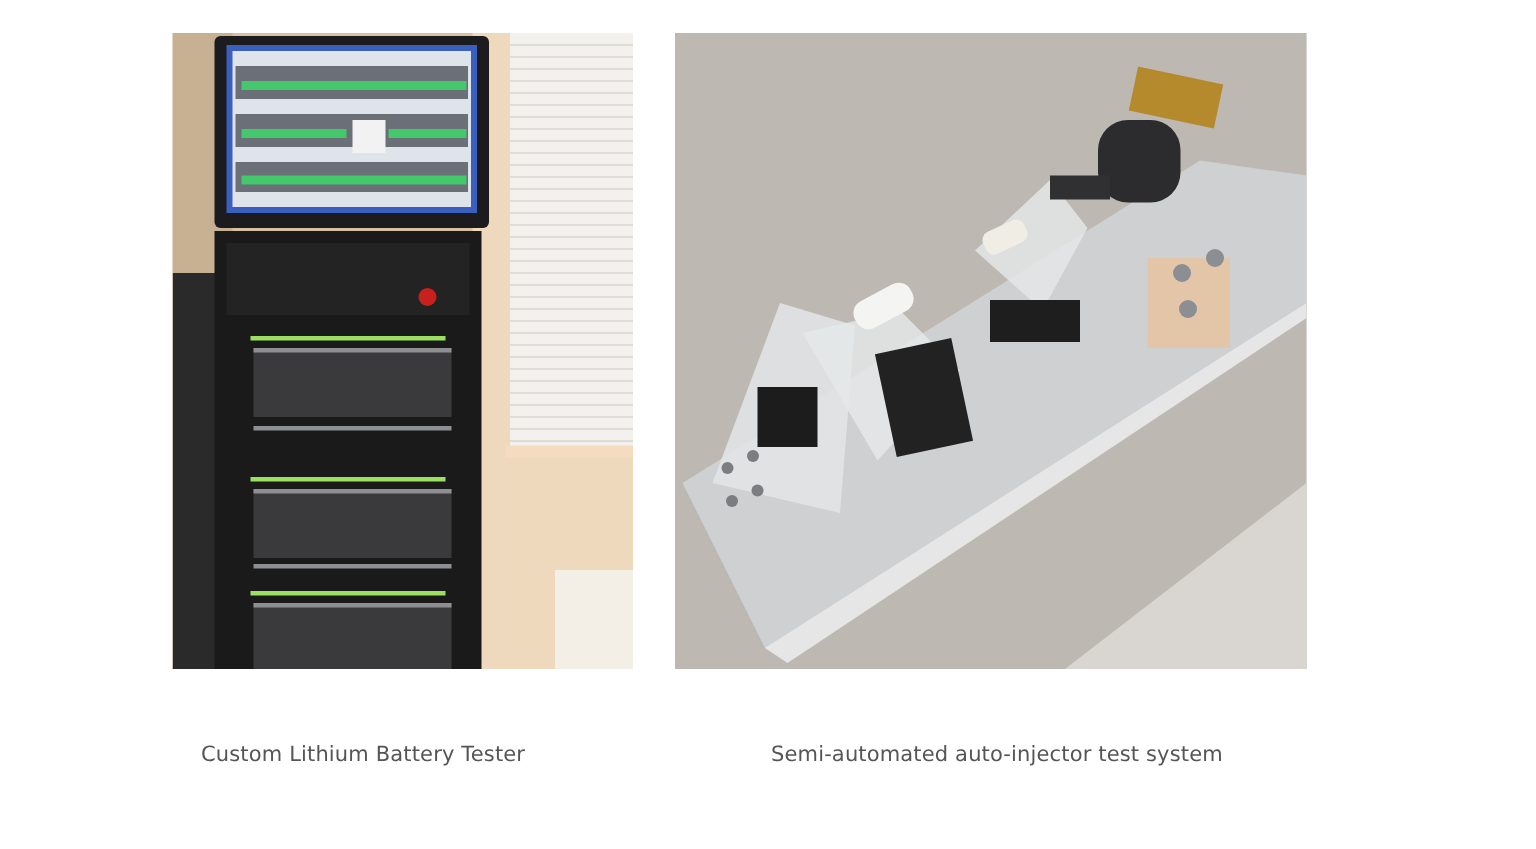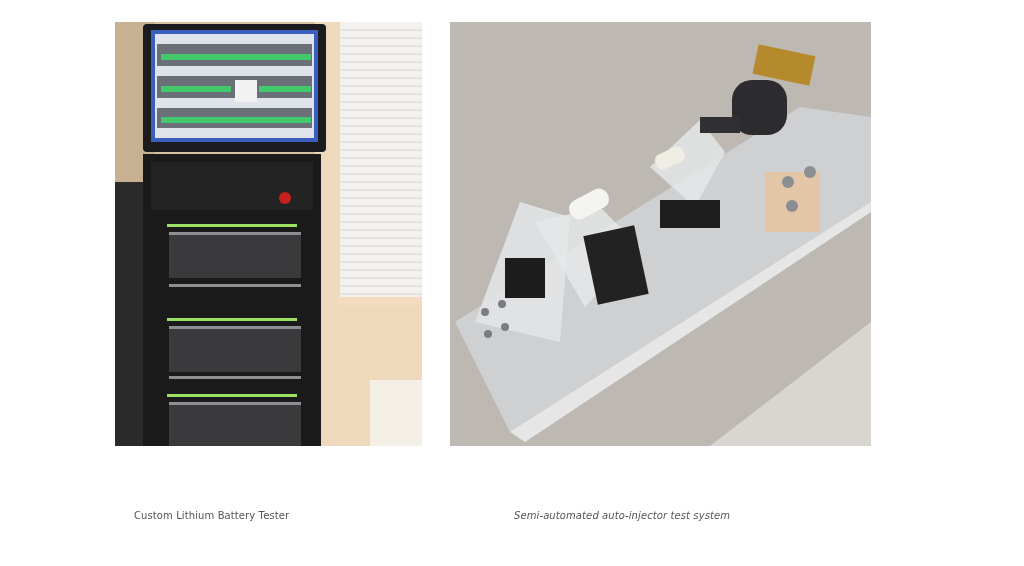--- a/index.html
+++ b/index.html
@@ -1,23 +1,23 @@
 <!DOCTYPE html>
 <html><head>
 <meta charset="utf-8">
 <style>
   html, body { margin:0; padding:0; background:#ffffff; }
   body { width:1024px; height:566px; position:relative; overflow:hidden; font-family:"DejaVu Sans", sans-serif; }
   .figure { position:absolute; }
   .photo { position:absolute; overflow:hidden; }
   #photo-left { left:115px; top:22px; width:307px; height:424px; background:#d9c3a6; }
   #photo-right { left:450px; top:22px; width:421px; height:424px; background:#b9b5ae; }
-  .caption { position:absolute; top:510px; font-size:10px; color:#555555; white-space:nowrap; letter-spacing:0.1px; }
+  .caption { position:absolute; top:495px; font-size:14px; color:#555555; white-space:nowrap; letter-spacing:0.1px; }
   #caption-left { left:134px; }
-  #caption-right { left:514px;font-style:italic; }
+  #caption-right { left:514px; }
   svg { display:block; }
 </style>
 </head>
 <body>
 
 <div class="figure">
   <div class="photo" id="photo-left" title="Rack-mounted battery tester cabinet with monitor on top">
     <svg width="307" height="424" viewBox="0 0 307 424">
 
       <rect x="0" y="0" width="307" height="424" fill="#d8c1a3"></rect>

